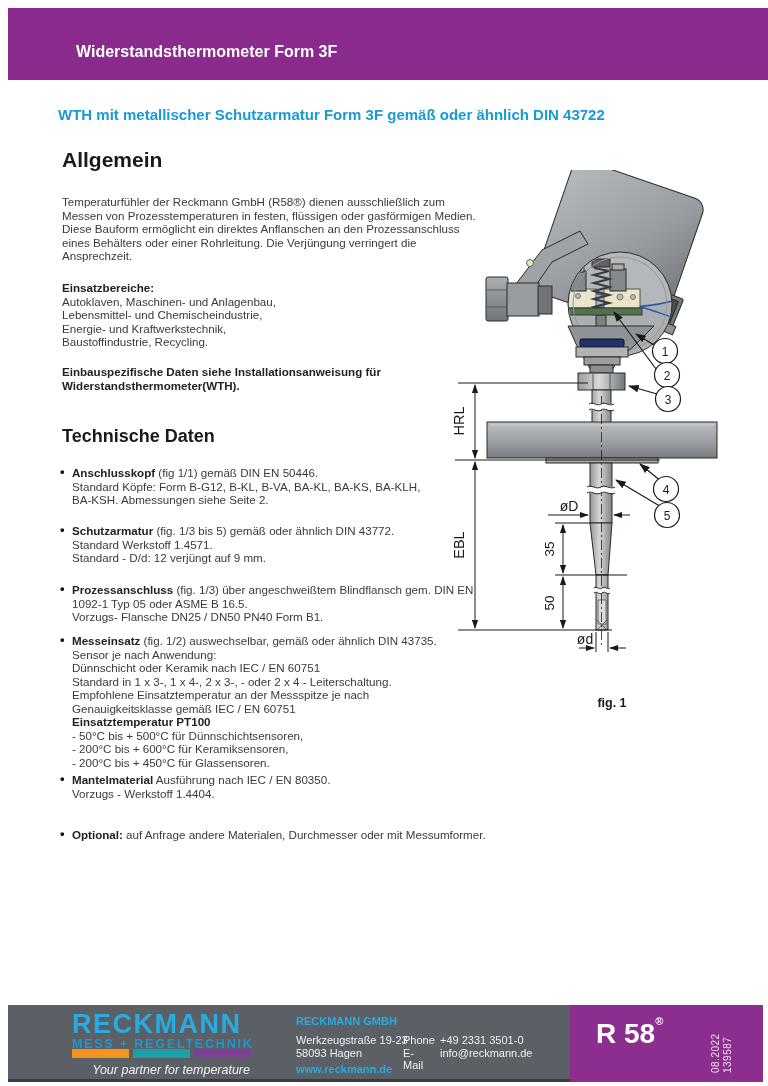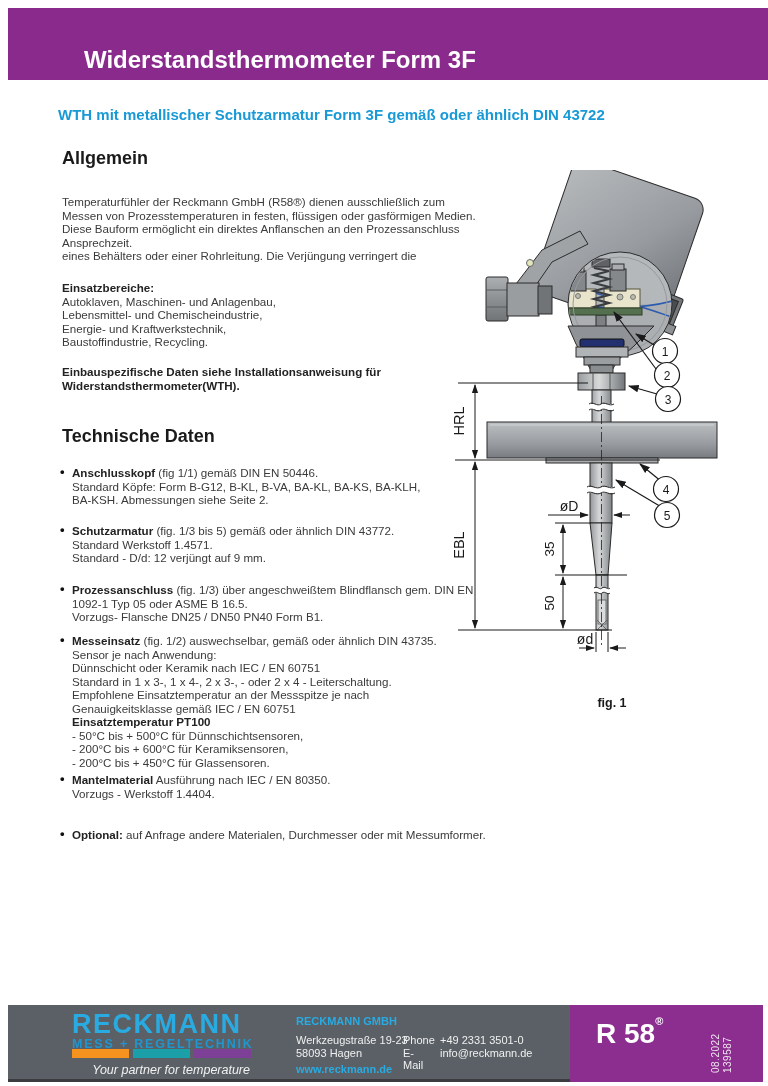--- a/index.html
+++ b/index.html
@@ -1,22 +1,22 @@
 <!DOCTYPE html>
 <html><head>
 <meta charset="utf-8">
 <style>
   html,body{margin:0;padding:0;background:#ffffff;}
   .page{position:relative;width:768px;height:1086px;background:#fff;overflow:hidden;
         font-family:"Liberation Sans","DejaVu Sans",sans-serif;color:#3a3a3a;}
   
   .band{position:absolute;left:8px;top:8px;width:760px;height:72px;background:#8a2a8d;}
-  .band h1{margin:16px;padding-left:60px;line-height:72px;font-size:24px;font-weight:bold;color:#ffffff;}
+  .band h1{margin:8px;padding-left:60px;line-height:72px;font-size:16px;font-weight:bold;color:#ffffff;}
   .subtitle{position:absolute;left:58px;top:106px;font-size:15px;font-weight:bold;color:#199ad6;white-space:nowrap;}
-  .h2{position:absolute;left:62px;font-size:18px;font-weight:bold;color:#1a1a1a;white-space:nowrap;}
+  .h2{position:absolute;left:62px;font-size:21px;font-weight:bold;color:#1a1a1a;white-space:nowrap;}
   .h2.allgemein{top:148px;}
   .h2.tech{top:426px;font-size:18px;}
   .block{position:absolute;left:62px;font-size:11.6px;line-height:13.5px;color:#3a3a3a;}
   .block .ln{white-space:nowrap;}
   .block .ln.b{font-weight:bold;color:#222;}
   .para{top:195px;}
   .einsatz{top:281px;}
   .einbau{top:365px;font-weight:bold;color:#222;}
   
   .li{position:absolute;left:60px;width:400px;padding-left:12px;font-size:11.6px;line-height:13.5px;}
@@ -67,22 +67,22 @@
   </div>
 
   <div class="subtitle">WTH mit metallischer Schutzarmatur Form 3F gemäß oder ähnlich DIN 43722</div>
 
   <div class="h2 allgemein">Allgemein</div>
 
   <div class="block para">
     <div class="ln">Temperaturfühler der Reckmann GmbH (R58®) dienen ausschließlich zum</div>
     <div class="ln">Messen von Prozesstemperaturen in festen, flüssigen oder gasförmigen Medien.</div>
     <div class="ln">Diese Bauform ermöglicht ein direktes Anflanschen an den Prozessanschluss</div>
+    <div class="ln">eines Behälters oder einer Rohrleitung. Die Verjüngung verringert die</div>
     <div class="ln">Ansprechzeit.</div>
-    <div class="ln">eines Behälters oder einer Rohrleitung. Die Verjüngung verringert die</div>
   </div>
 
   <div class="block einsatz">
     <div class="ln b">Einsatzbereiche:</div>
     <div class="ln">Autoklaven, Maschinen- und Anlagenbau,</div>
     <div class="ln">Lebensmittel- und Chemischeindustrie,</div>
     <div class="ln">Energie- und Kraftwerkstechnik,</div>
     <div class="ln">Baustoffindustrie, Recycling.</div>
   </div>
 

